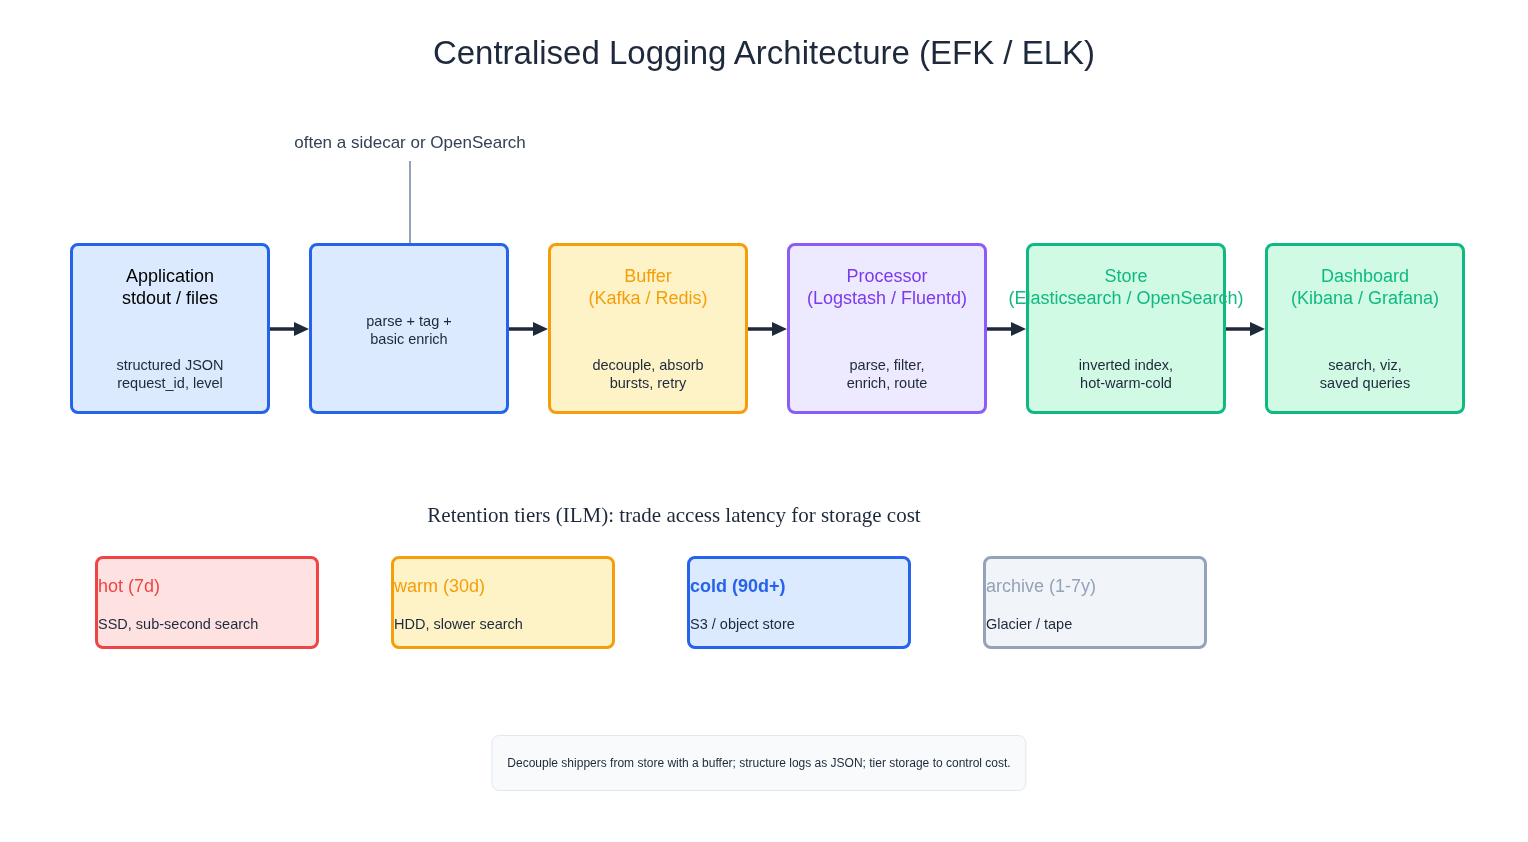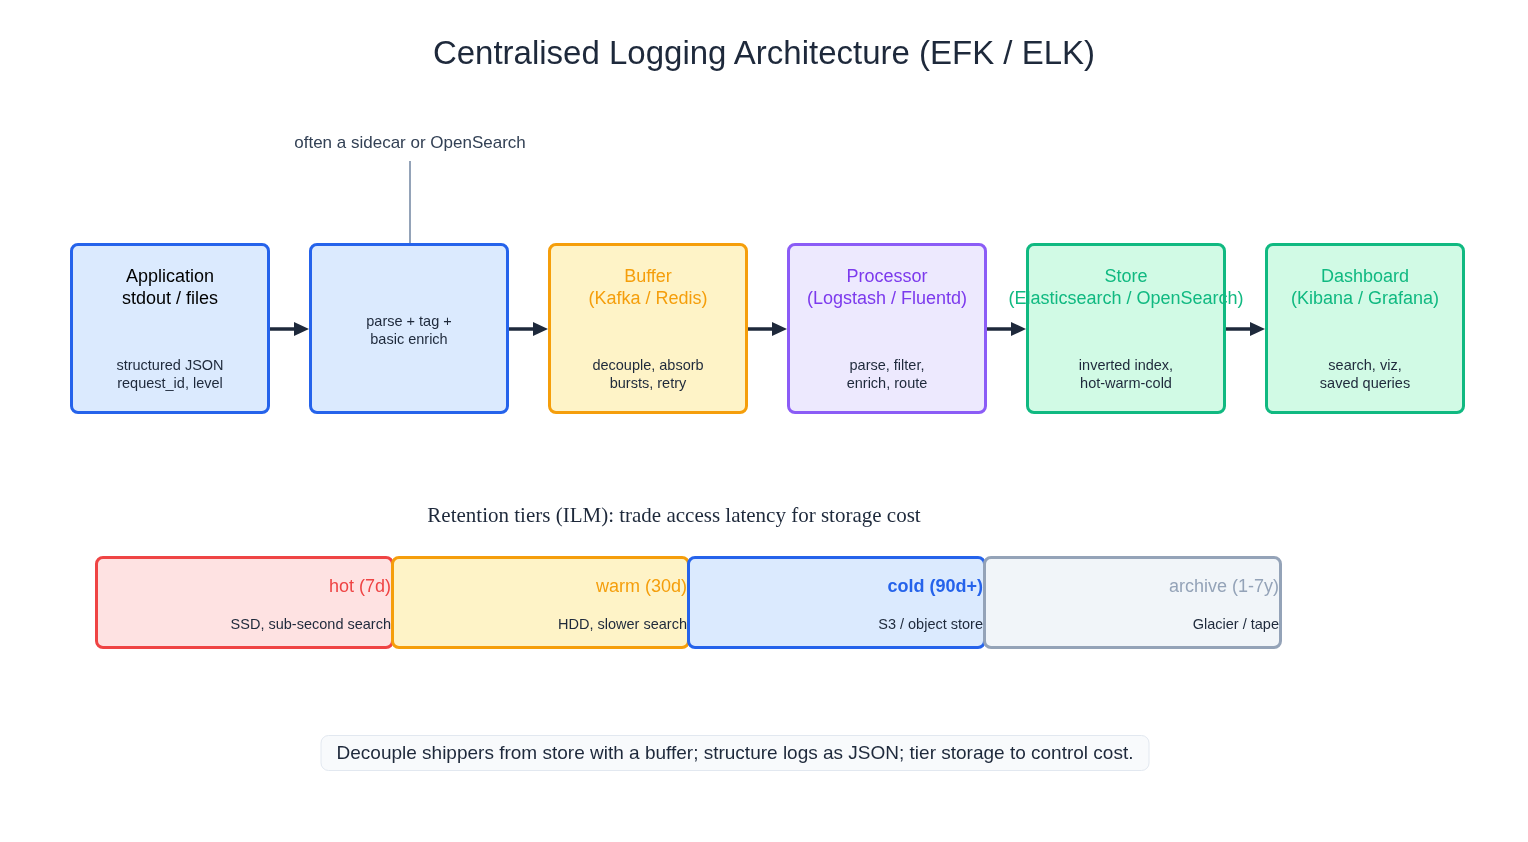--- a/index.html
+++ b/index.html
@@ -43,31 +43,31 @@
     font-size:14.5px;line-height:17.5px;text-align:center;color:var(--ink);margin-top:48px;
   }
   .arrow{
     position:absolute;top:321px;width:39px;height:16px;color:var(--arrow);
   }
   .retention-heading{
     position:absolute;top:503px;left:674px;transform:translateX(-50%);
     font-size:21px;color:var(--ink);white-space:nowrap;font-family:Liberation Serif, serif;
   }
   .tier{
-    position:absolute;top:556px;width:299px;height:93px;
+    position:absolute;top:556px;width:224px;height:93px;
     border:3px solid;border-radius:8px;
-    display:flex;flex-direction:column;align-items:flex-end;
+    display:flex;flex-direction:column;align-items:flex-start;
     padding-top:16px;
   }
   .tier-title{font-size:18px;line-height:22px;}
   .tier-desc{font-size:14.5px;line-height:17px;margin-top:19px;color:var(--ink);}
   .note{
-    position:absolute;top:735px;left:735px;transform:translateX(-50%);
+    position:absolute;top:735px;left:759px;transform:translateX(-50%);
     background:var(--note-bg);border:1px solid var(--note-border);border-radius:8px;
-    padding:6px 15px;font-size:19px;color:var(--ink);white-space:nowrap;
+    padding:20px 15px;font-size:12px;color:var(--ink);white-space:nowrap;
   }
 </style>
 </head>
 <body>
 
 <div class="page-title">Centralised Logging Architecture (EFK / ELK)</div>
 
 <div class="annotation">often a sidecar or OpenSearch</div>
 <div class="annotation-line"></div>
 

